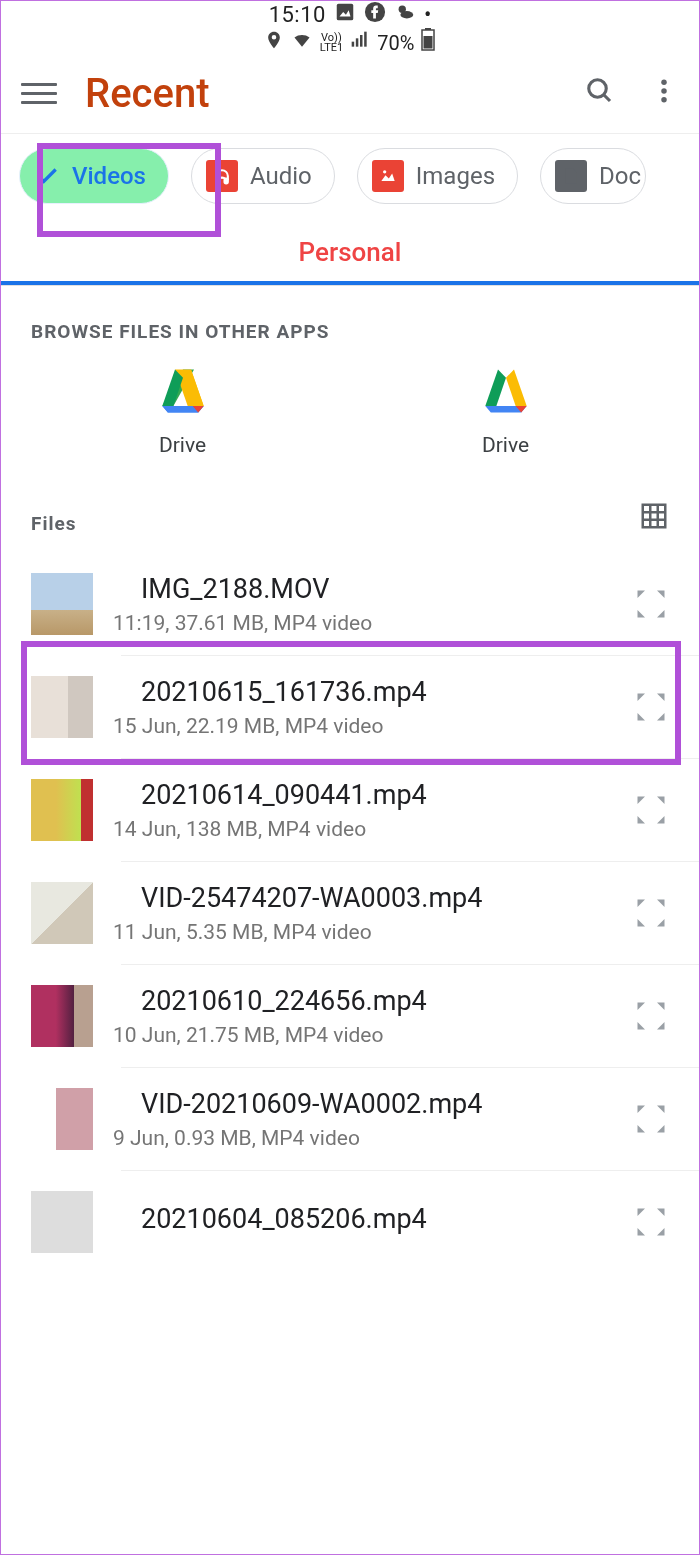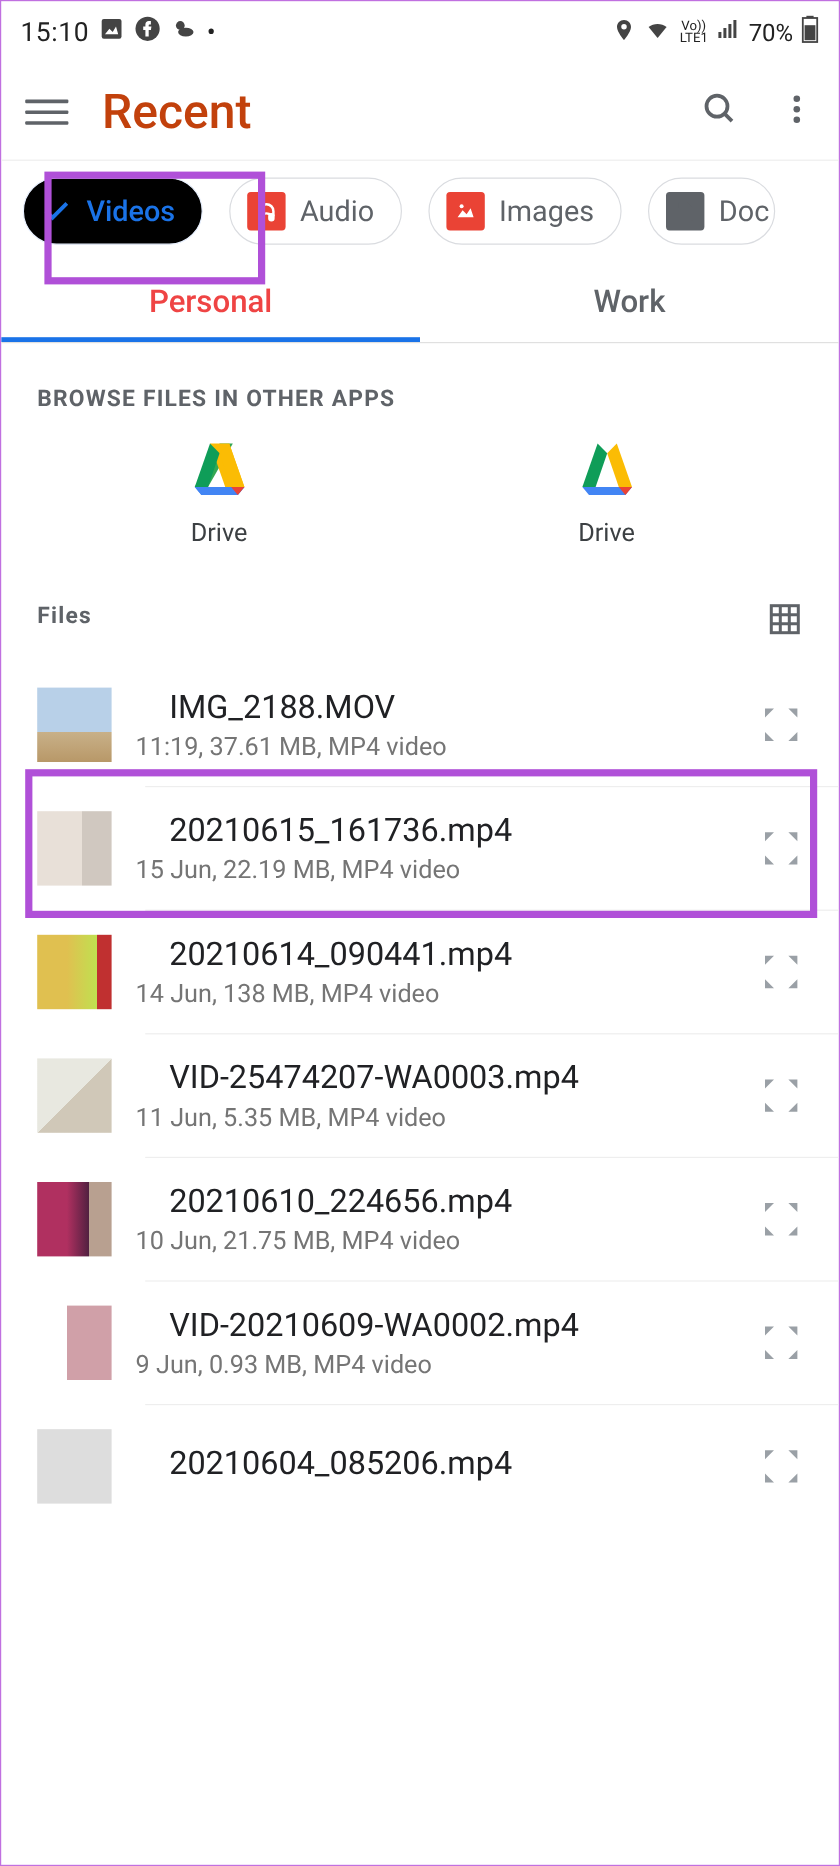--- a/index.html
+++ b/index.html
@@ -13,20 +13,21 @@
     overflow: hidden;
   }
   .status-bar {
     height: 52px;
     display: flex;
     align-items: center;
     justify-content: space-between;
     padding: 0 16px;
     font-size: 22px;
     color: #222;
+    flex-direction: column;
   }
   .status-left { display: flex; align-items: center; gap: 8px; }
   .status-right { display: flex; align-items: center; gap: 6px; font-size: 20px;}
   .status-time { font-weight: 400; letter-spacing: 0.5px; }
   .header {
     height: 80px;
     display: flex;
     align-items: center;
     padding: 0 20px;
     gap: 28px;
@@ -46,21 +47,21 @@
     overflow-x: hidden;
   }
   .chip {
     display:flex; align-items:center; gap:12px;
     height:56px; padding: 0 22px 0 14px;
     border: 1px solid #dadce0; border-radius: 28px;
     font-size: 24px; color:#5f6368;
     white-space: nowrap;
   }
   .chip.selected {
-    background:#000000; border-color: #e8f0fe;
+    background:#86efac; border-color: #e8f0fe;
     color:#1a73e8; font-weight:500;justify-content:center;
   }
   .chip .blocky { width:32px; height:32px; border-radius:3px; display:flex; align-items:center; justify-content:center;}
   .highlight-box-1 {
     position:absolute;
     left: 36px; top: 142px; width: 184px; height: 94px;
     border: 6px solid #b050d8;
     pointer-events:none;
   }
   .highlight-box-2 {
@@ -77,21 +78,21 @@
   .section-title {
     font-size:19px; font-weight:700; letter-spacing:1px;
     color:#5f6368; text-transform:uppercase;
     padding: 34px 30px 18px 30px;
   }
   .apps-row { display:flex; padding: 6px 32px 34px 20px;}
   .app { flex:1; display:flex; flex-direction:column; align-items:center; gap:18px;}
   .drive-icon { width:48px; height:48px; }
   .app-label { font-size:21px; color:#3c4043;}
   .files-header {
-    display:flex; align-items:flex-start; justify-content:space-between;
+    display:flex; align-items:flex-end; justify-content:space-between;
     padding: 10px 30px 18px 30px;
   }
   .files-header .lbl { font-size:19px; font-weight:700; letter-spacing:1px; color:#5f6368;}
   .grid-icon svg{ width:30px; height:30px;}
   .file-list { padding: 0 0 0 0; }
   .file-row {
     display:flex; align-items:center; gap:20px;
     padding: 20px 30px 20px 30px;
     border-top: 1px solid #eee;
   }
@@ -236,21 +237,20 @@
       <svg width="20" height="20" viewBox="0 0 24 24" style="margin-left:-20px;">
           <path d="M5 3h9l5 5v13H5z" fill="#5f6368"></path>
         </svg>
     </span>
     <span>Doc</span>
   </div>
 </div>
 
 <div class="tabs">
   <div class="tab active">Personal</div>
-  <div class="tab">Work</div>
 </div>
 
 <div class="section-title">Browse files in other apps</div>
 <div class="apps-row">
   <div class="app">
     <svg class="drive-icon" viewBox="0 0 87 78">
         <path d="M6 66l10 12h55l10-12H6z" fill="#4285f4"></path>
         <path d="M43.5 0L6 66h20L63.5 0z" fill="#34a853" transform="translate(0 0)"></path>
         <path d="M29 0L6 66 16 78 49 12z" fill="#34a853" transform="scale(-1,1) translate(-87,0)" opacity="0"></path>
         <path d="M29 0h29l23 66H52z" fill="#fbbc04"></path>

